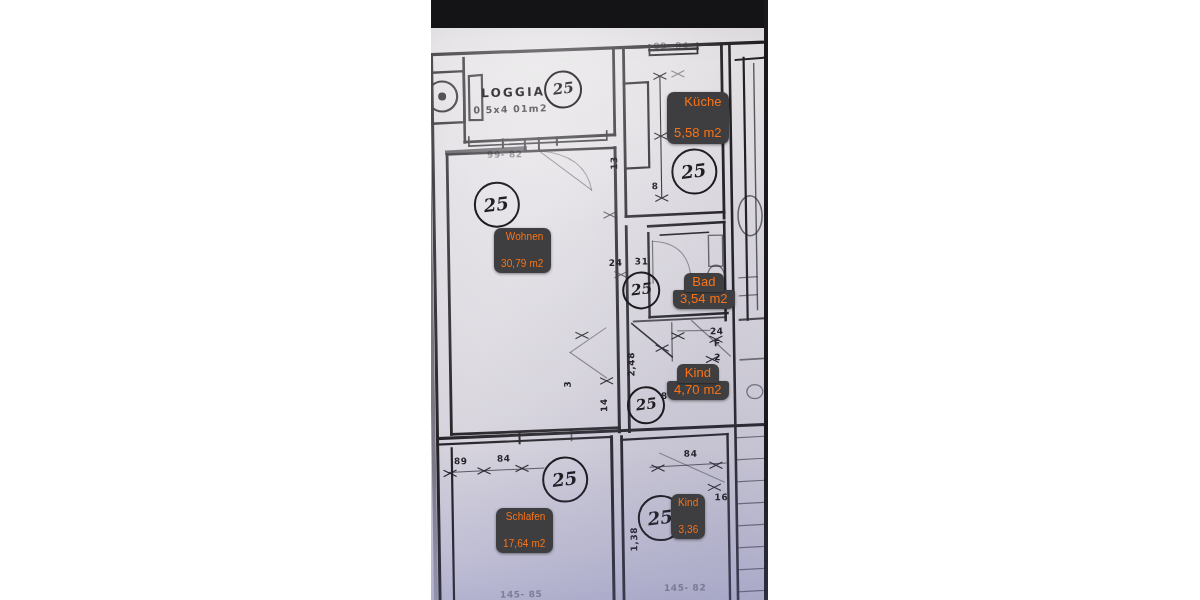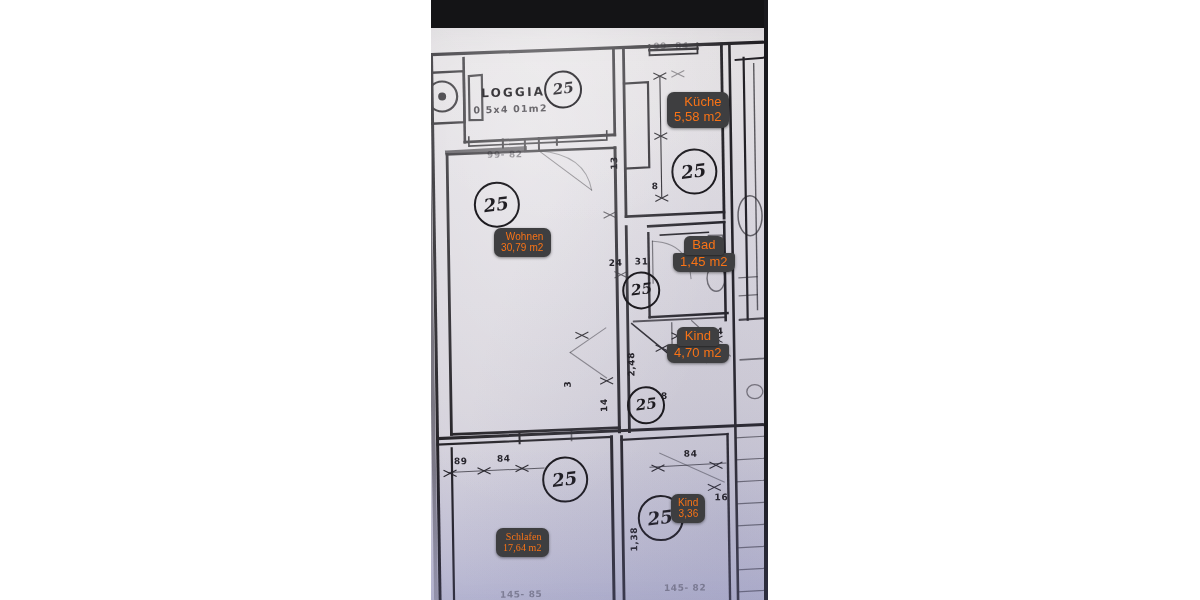--- a/index.html
+++ b/index.html
@@ -102,27 +102,28 @@
     border-radius: 7px;
     text-align: right;
     line-height: 1.12;
     padding: 3px 7px 4px 7px;
     box-shadow: 0 1px 3px rgba(0,0,0,0.45);
     letter-spacing: .1px;
     font-family: "Liberation Sans", sans-serif;
     white-space: nowrap;
   }
   .tag .t-name { display: block; font-size: 13px; }
-  .tag .t-area { display: block; font-size: 13px; }
+  .tag .t-area { display: block; font-size: 13px; margin-top: 16px; }
 
   
   .tag.stepped {
     background: transparent;
     box-shadow: none;
     padding: 0;
+    margin-top: 37px;
   }
   .tag.stepped .t-name {
     background: #3f3f41;
     border-radius: 6px 6px 3px 3px;
     padding: 2px 8px 2px 8px;
     margin: 0 auto;
     width: max-content;
     position: relative;
     z-index: 2;
     box-shadow: 0 1px 2px rgba(0,0,0,0.4);
@@ -139,21 +140,21 @@
   }
 
   .tag.big .t-name,
   .tag.big .t-area { font-size: 10px; }
 
   
   #tag-wohnen  { left: 63px;  top: 228px; }
   #tag-kueche  { left: 236px; top: 92px;  }
   #tag-bad     { left: 242px; top: 236px; }
   #tag-flur    { left: 236px; top: 327px; }
-  #tag-schlafen{ left: 65px;  top: 528px; font-family: Liberation Serif, serif; }
+  #tag-schlafen{ left: 65px;  top: 508px; }
   #tag-kind    { left: 240px; top: 494px; }
 
   
   .plan-text {
     position: absolute;
     color: #2c2a2e;
     font-family: "DejaVu Sans", sans-serif;
     white-space: nowrap;
     z-index: 20;
   }
@@ -427,21 +428,21 @@
       <span class="t-area">30,79 m2</span>
     </div>
 
     <div class="tag" id="tag-kueche">
       <span class="t-name">Küche</span>
       <span class="t-area">5,58 m2</span>
     </div>
 
     <div class="tag stepped" id="tag-bad">
       <span class="t-name">Bad</span>
-      <span class="t-area">1,45 m2</span>
+      <span class="t-area">3,54 m2</span>
     </div>
 
     <div class="tag stepped" id="tag-flur">
       <span class="t-name">Kind</span>
       <span class="t-area">4,70 m2</span>
     </div>
 
     <div class="tag big" id="tag-schlafen">
       <span class="t-name">Schlafen</span>
       <span class="t-area">17,64 m2</span>

